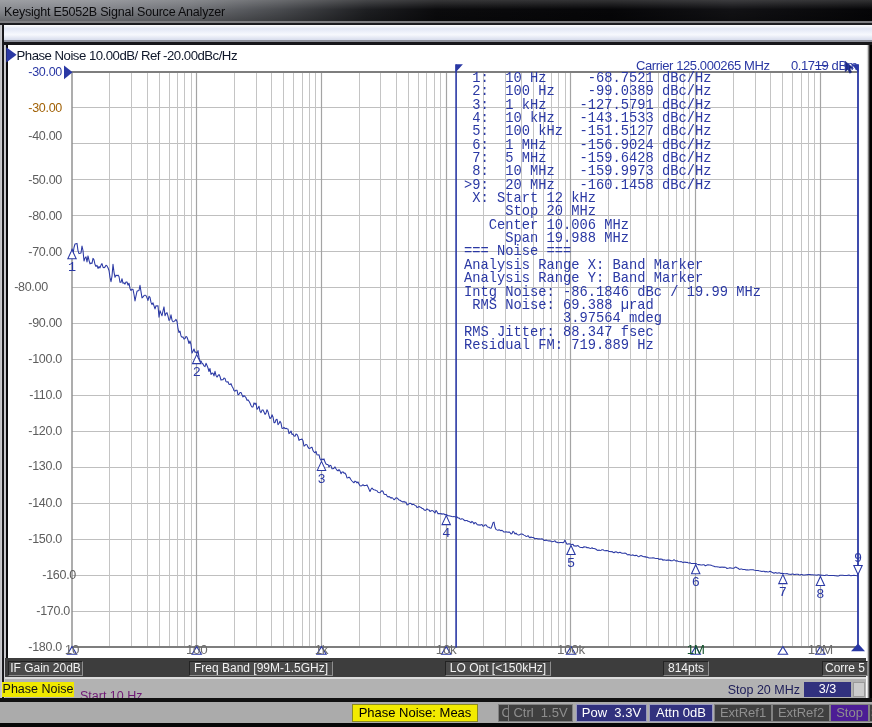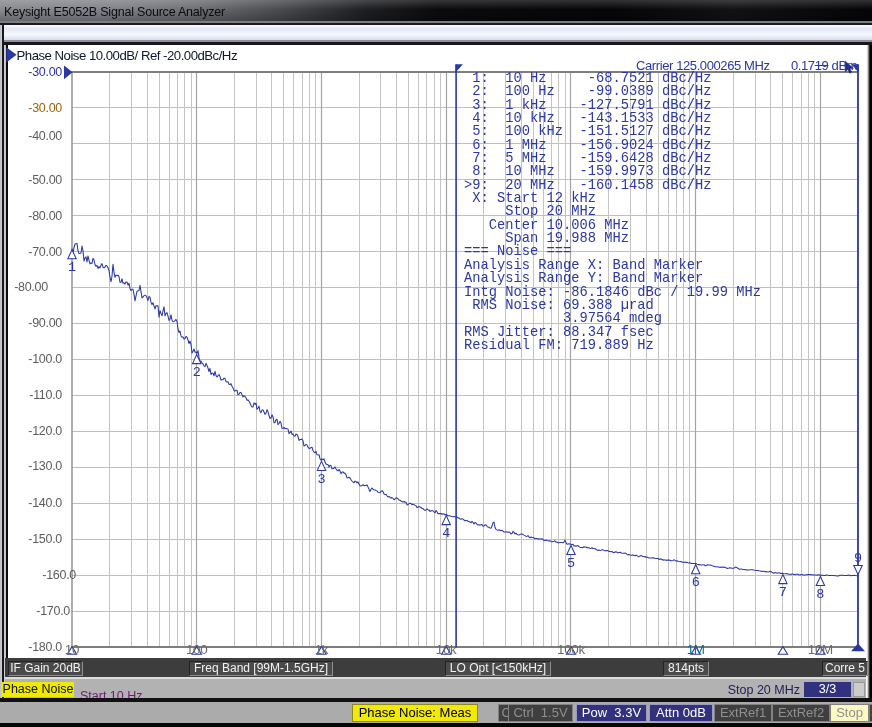--- a/index.html
+++ b/index.html
@@ -129,21 +129,21 @@
     <div style="position:absolute;left:0;top:567.9px;width:76px;text-align:right;color:#5d5d5d">-160.0</div>
     <div style="position:absolute;left:8px;top:603.9px;width:62px;text-align:right;color:#5d5d5d">-170.0</div>
     <div style="position:absolute;left:0;top:639.8px;width:62px;text-align:right;color:#5d5d5d">-180.0</div>
   </div>
 <div style="position:absolute;left:0;top:0;z-index:4;font:13.4px 'Liberation Sans',sans-serif;letter-spacing:-0.3px">
     <div style="position:absolute;left:42.0px;top:642.4px;width:60px;text-align:center;color:#6b6b6b">10</div>
     <div style="position:absolute;left:166.7px;top:642.4px;width:60px;text-align:center;color:#6b6b6b">100</div>
     <div style="position:absolute;left:291.5px;top:642.4px;width:60px;text-align:center;color:#6b6b6b">1k</div>
     <div style="position:absolute;left:416.2px;top:642.4px;width:60px;text-align:center;color:#6b6b6b">10k</div>
     <div style="position:absolute;left:541.0px;top:642.4px;width:60px;text-align:center;color:#6b6b6b">100k</div>
-    <div style="position:absolute;left:665.7px;top:642.4px;width:60px;text-align:center;color:#0369a1">1M</div>
+    <div style="position:absolute;left:665.7px;top:642.4px;width:60px;text-align:center;color:#14532d">1M</div>
     <div style="position:absolute;left:790.4px;top:642.4px;width:60px;text-align:center;color:#6b6b6b">10M</div>
   </div>
 <svg style="position:absolute;left:0;top:0;z-index:5" width="872" height="727" viewBox="0 0 872 727">
     <line x1="456.10" y1="64.5" x2="456.10" y2="647.6" stroke="#2a38a4" stroke-width="1.6"></line>
     <line x1="858" y1="64.5" x2="858" y2="650.5" stroke="#2a38a4" stroke-width="1.8"></line>
     <polygon points="455.50,64.2 462.90,64.2 455.50,72.4" fill="#2a38a4"></polygon>
     <polygon points="858.6,64.2 851.4,64.2 858.6,72.4" fill="#2a38a4"></polygon>
     <polygon points="72.0,249.8 67.8,258.8 76.2,258.8" fill="white" stroke="#2a38a4" stroke-width="1.05"></polygon>
     <text x="72.0" y="271.1" font-family="Liberation Mono, monospace" font-size="13.5" fill="#2a38a4" text-anchor="middle">1</text>
     <polygon points="196.7,354.6 192.5,363.6 200.9,363.6" fill="white" stroke="#2a38a4" stroke-width="1.05"></polygon>
@@ -212,15 +212,15 @@
 <div style="position:absolute;left:0;top:698px;width:872px;height:4px;background:#111"></div>
 
 <div style="position:absolute;left:0;top:702px;width:872px;height:20.5px;background:#ababab"></div>
 <div style="position:absolute;left:352px;top:704px;width:124px;height:16px;background:#f2ea00;color:#000;border:1px solid #8a8a20;font:13px 'Liberation Sans',sans-serif;text-align:center;line-height:16px;white-space:nowrap">Phase Noise: Meas</div>
 <div style="position:absolute;left:498px;top:704px;width:26px;height:16px;background:#3f3f3f;color:#8f8f8f;border:1px solid #818181;font:13px 'Liberation Sans',sans-serif;text-align:center;line-height:16px;white-space:nowrap">Cor</div>
 <div style="position:absolute;left:508px;top:704px;width:63px;height:16px;background:#3f3f3f;color:#8f8f8f;border:1px solid #818181;font:13px 'Liberation Sans',sans-serif;text-align:center;line-height:16px;white-space:nowrap">Ctrl&nbsp; 1.5V</div>
 <div style="position:absolute;left:576px;top:704px;width:69px;height:16px;background:#31317e;color:#fff;border:1px solid #9a9ac0;font:13px 'Liberation Sans',sans-serif;text-align:center;line-height:16px;white-space:nowrap">Pow&nbsp; 3.3V</div>
 <div style="position:absolute;left:649px;top:704px;width:62px;height:16px;background:#31317e;color:#fff;border:1px solid #9a9ac0;font:13px 'Liberation Sans',sans-serif;text-align:center;line-height:16px;white-space:nowrap">Attn 0dB</div>
 <div style="position:absolute;left:714px;top:704px;width:56px;height:16px;background:#3f3f3f;color:#8f8f8f;border:1px solid #818181;font:13px 'Liberation Sans',sans-serif;text-align:center;line-height:16px;white-space:nowrap">ExtRef1</div>
 <div style="position:absolute;left:772px;top:704px;width:56px;height:16px;background:#3f3f3f;color:#8f8f8f;border:1px solid #818181;font:13px 'Liberation Sans',sans-serif;text-align:center;line-height:16px;white-space:nowrap">ExtRef2</div>
-<div style="position:absolute;left:830px;top:704px;width:37px;height:16px;background:#fef9c3;color:#8f8f8f;border:1px solid #818181;font:13px 'Liberation Sans',sans-serif;text-align:center;line-height:16px;white-space:nowrap">Stop</div>
+<div style="position:absolute;left:830px;top:704px;width:37px;height:16px;background:#4c1d95;color:#8f8f8f;border:1px solid #818181;font:13px 'Liberation Sans',sans-serif;text-align:center;line-height:16px;white-space:nowrap">Stop</div>
 <div style="position:absolute;left:869px;top:704px;width:10px;height:16px;background:#3f3f3f;color:#8f8f8f;border:1px solid #818181;font:13px 'Liberation Sans',sans-serif;text-align:center;line-height:16px;white-space:nowrap">S</div>
 <div style="position:absolute;left:0;top:722.5px;width:872px;height:4.5px;background:#070707"></div>
 
 </body></html>

